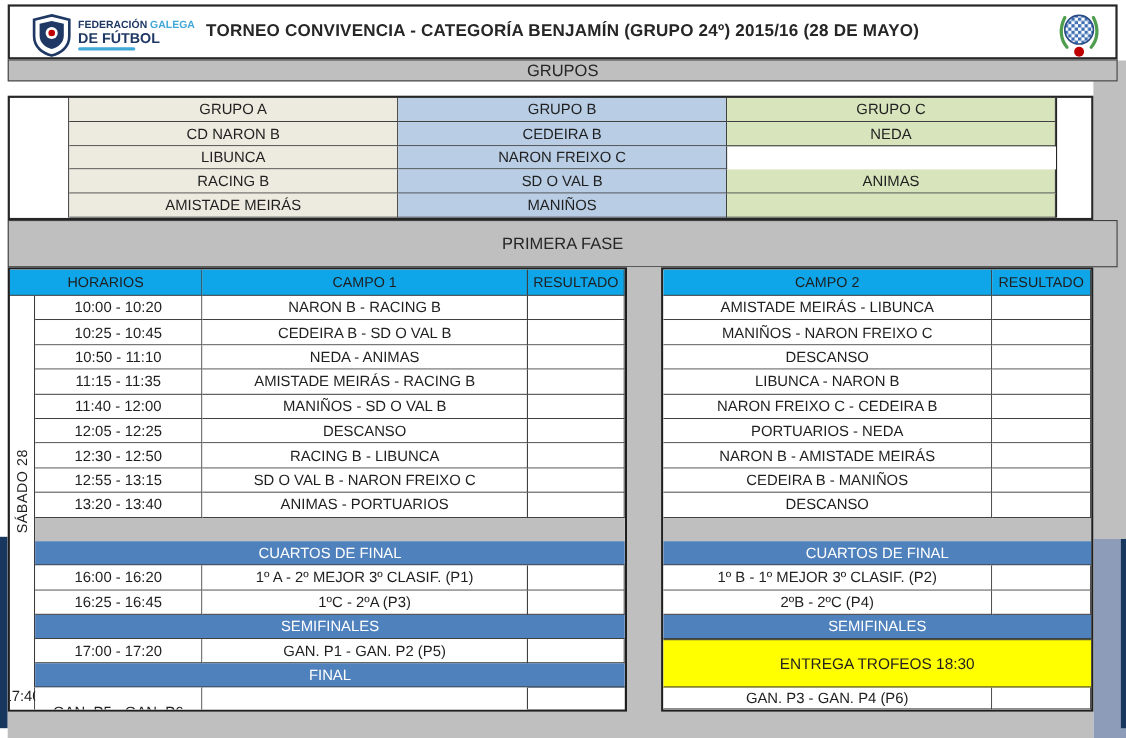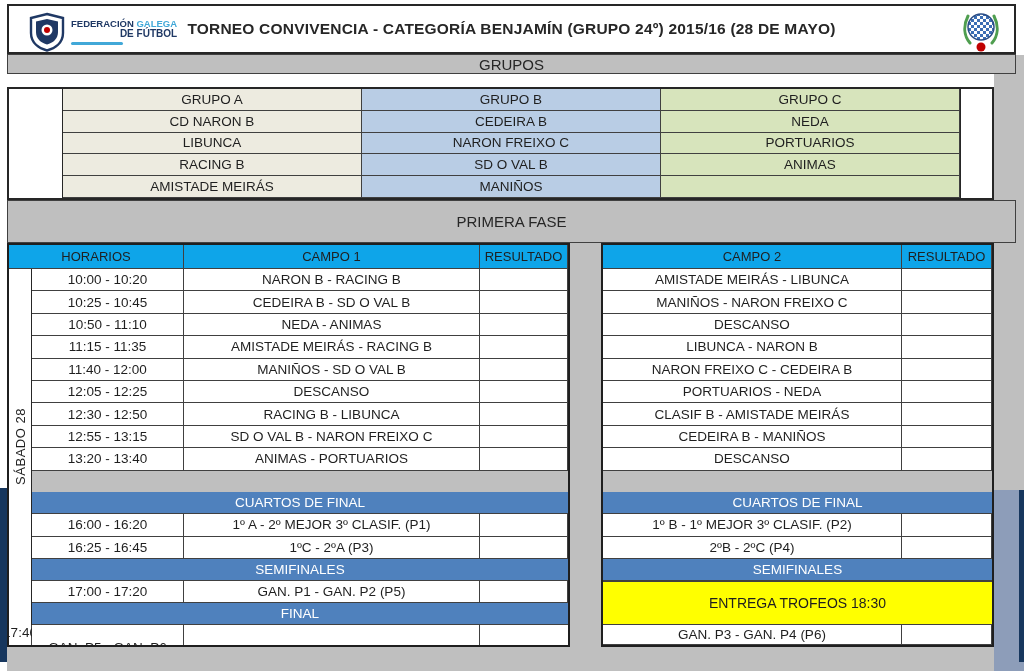--- a/index.html
+++ b/index.html
@@ -19,21 +19,21 @@
   .right-margin .navyline{position:absolute;right:0;top:490px;width:5px;height:172px;background:#17375E;}
 
   
   .title-band{left:7px;top:4px;width:1009px;height:50px;background:#fff;border:2px solid #262626;
     display:flex;align-items:center;justify-content:center;}
   .title-text{font-size:15.5px;font-weight:bold;letter-spacing:.2px;color:#262626;text-align:center;}
   .logo-left{position:absolute;left:20px;top:6px;display:flex;align-items:center;gap:6px;}
   .logo-left .txt{line-height:1.05;}
   .logo-left .l1{font-size:9.5px;font-weight:bold;color:#1F3864;}
   .logo-left .l1 .galega{color:#41A8D8;}
-  .logo-left .l2{font-size:10px;font-weight:bold;color:#1F3864;text-align:right;}
+  .logo-left .l2{font-size:13px;font-weight:bold;color:#1F3864;}
   .logo-left .l3{margin-top:2px;width:52px;height:3px;background:#41A8D8;border-radius:2px;}
   .logo-right{position:absolute;right:14px;top:4px;}
 
   
   .grupos-bar{left:7px;top:54px;width:1009px;height:20px;background:#BFBFBF;border:1px solid #404040;
     display:flex;align-items:center;justify-content:center;}
   .primera-bar{left:7px;top:200px;width:1009px;height:43px;background:#BFBFBF;border:1px solid #404040;
     display:flex;align-items:center;justify-content:center;}
   .band-label{font-size:15px;color:#262626;}
 
@@ -135,21 +135,20 @@
     <div class="g-cell g-a" style="grid-row:1" data-color="beige">GRUPO A</div>
     <div class="g-cell g-b" style="grid-row:1" data-color="blue">GRUPO B</div>
     <div class="g-cell g-c" style="grid-row:1" data-color="green">GRUPO C</div>
 
     <div class="g-cell g-a" style="grid-row:2" data-color="beige">CD NARON B</div>
     <div class="g-cell g-b" style="grid-row:2" data-color="blue">CEDEIRA B</div>
     <div class="g-cell g-c" style="grid-row:2" data-color="green">NEDA</div>
 
     <div class="g-cell g-a" style="grid-row:3" data-color="beige">LIBUNCA</div>
     <div class="g-cell g-b" style="grid-row:3" data-color="blue">NARON FREIXO C</div>
-    <div class="g-cell g-c" style="grid-row:3" data-color="green">PORTUARIOS</div>
 
     <div class="g-cell g-a" style="grid-row:4" data-color="beige">RACING B</div>
     <div class="g-cell g-b" style="grid-row:4" data-color="blue">SD O VAL B</div>
     <div class="g-cell g-c" style="grid-row:4" data-color="green">ANIMAS</div>
 
     <div class="g-cell g-a" style="grid-row:5" data-color="beige">AMISTADE MEIRÁS</div>
     <div class="g-cell g-b" style="grid-row:5" data-color="blue">MANIÑOS</div>
     <div class="g-cell g-c" style="grid-row:5" data-color="green"></div>
   </div>
 
@@ -239,21 +238,21 @@
     <div class="cell" data-color="blue">MANIÑOS - NARON FREIXO C</div>
     <div class="cell"></div>
     <div class="cell" data-color="white">DESCANSO</div>
     <div class="cell"></div>
     <div class="cell" data-color="beige">LIBUNCA - NARON B</div>
     <div class="cell"></div>
     <div class="cell" data-color="blue">NARON FREIXO C - CEDEIRA B</div>
     <div class="cell"></div>
     <div class="cell" data-color="green">PORTUARIOS - NEDA</div>
     <div class="cell"></div>
-    <div class="cell" data-color="beige">CLASIF B - AMISTADE MEIRÁS</div>
+    <div class="cell" data-color="beige">NARON B - AMISTADE MEIRÁS</div>
     <div class="cell"></div>
     <div class="cell" data-color="blue">CEDEIRA B - MANIÑOS</div>
     <div class="cell"></div>
     <div class="cell" data-color="white">DESCANSO</div>
     <div class="cell"></div>
 
     <div class="cell gap-row span-rt"></div>
 
     <div class="bluebar span-rt">CUARTOS DE FINAL</div>
 

